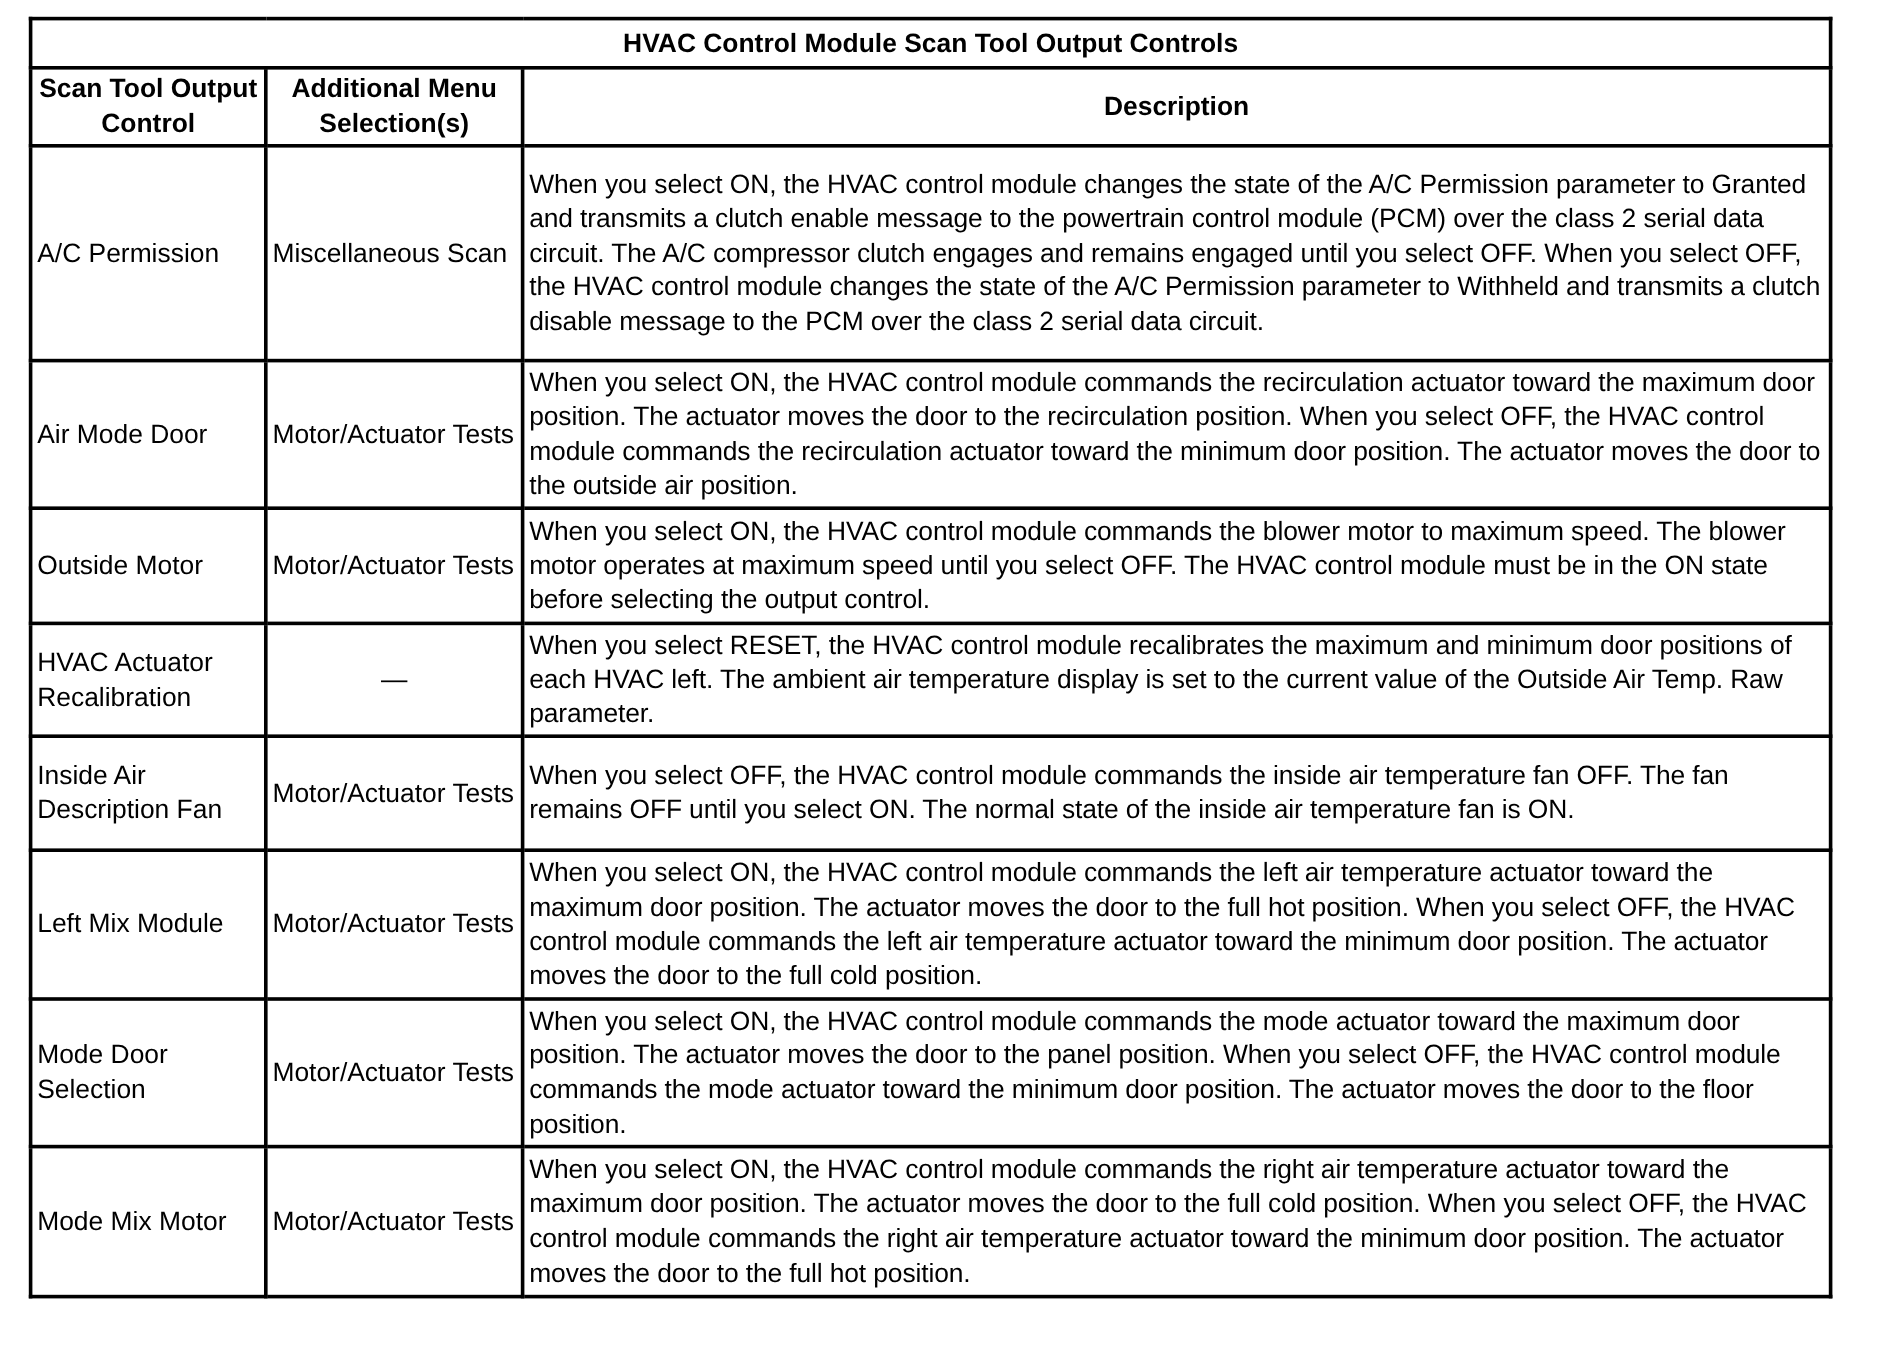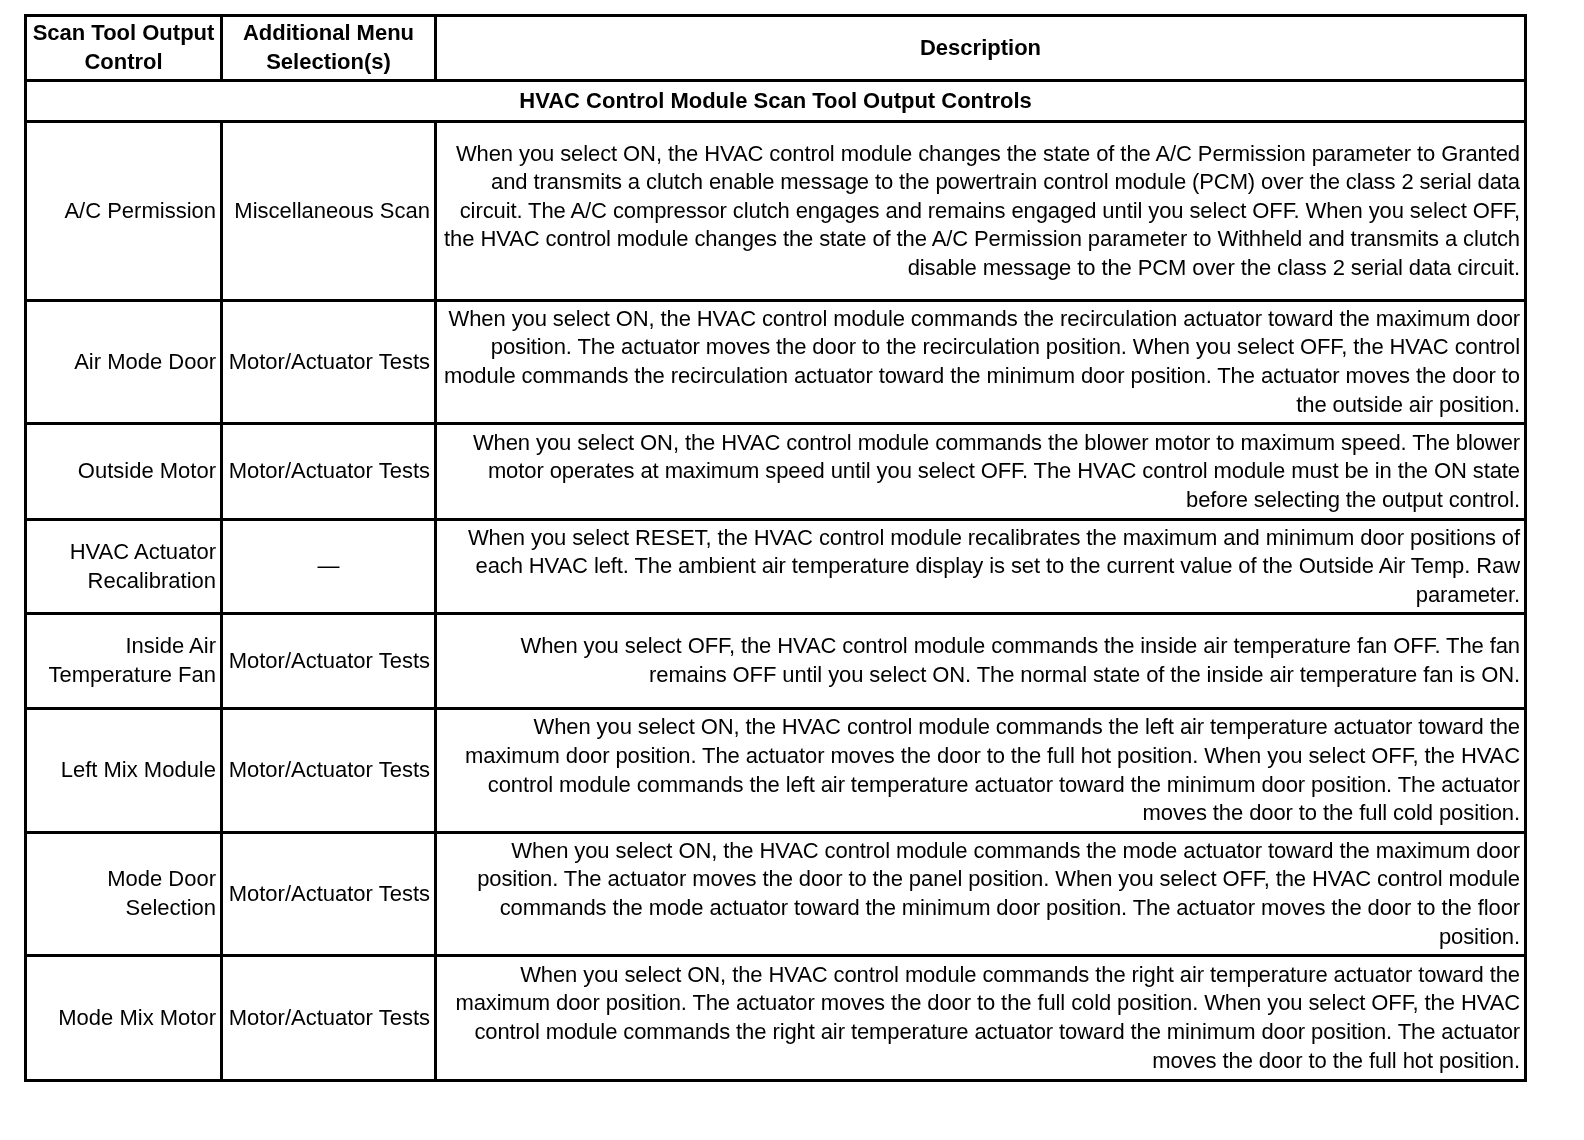--- a/index.html
+++ b/index.html
@@ -6,49 +6,49 @@
   body { width: 1584px; height: 1140px; position: relative; overflow: hidden;
          font-family: "Liberation Sans", sans-serif; color: #000; }
   table.doc { position: absolute; left: 24px; top: 14px; width: 1500px;
               border-collapse: collapse; table-layout: fixed; }
   table.doc td, table.doc th { border: 3px solid #000; padding: 0 4px; vertical-align: middle;
               font-size: 22px; line-height: 28.6px; }
   col.c1 { width: 196px; } col.c2 { width: 214px; } col.c3 { width: 1090px; }
   th.title { height: 38px; font-weight: bold; text-align: center; }
   th.hdr { font-weight: bold; text-align: center; height: 62px; }
   th.hdr-desc { vertical-align: bottom; padding-bottom: 2px; }
-  td.c-name, td.c-menu { text-align: right; padding-left: 4px; }
+  td.c-name, td.c-menu { text-align: left; padding-left: 4px; }
   td.c-menu.center { text-align: center; }
-  td.c-desc { text-align: right; padding: 2px 4px 3px 5px; letter-spacing: -0.1px; }
+  td.c-desc { text-align: left; padding: 2px 4px 3px 5px; letter-spacing: -0.1px; }
   tr.r0 td { height: 176px; }
   tr.r1 td { height: 120px; }
   tr.r2 td { height: 93px; }
   tr.r3 td { height: 91px; }
   tr.r4 td { height: 92px; }
   tr.r5 td { height: 121px; }
   tr.r6 td { height: 120px; }
   tr.r7 td { height: 122px; }
 </style>
 </head>
 <body>
 
 <table class="doc">
   <colgroup>
       <col class="c1">
       <col class="c2">
       <col class="c3">
     </colgroup>
   <thead>
     <tr>
+      <th class="title" colspan="3">HVAC Control Module Scan Tool Output Controls</th>
+    </tr>
+    <tr>
       <th class="hdr">Scan Tool Output Control</th>
       <th class="hdr">Additional Menu Selection(s)</th>
       <th class="hdr hdr-desc">Description</th>
-    </tr>
-    <tr>
-      <th class="title" colspan="3">HVAC Control Module Scan Tool Output Controls</th>
     </tr>
   </thead>
   <tbody>
     <tr class="r0">
       <td class="c-name">A/C Permission</td>
       <td class="c-menu">Miscellaneous Scan</td>
       <td class="c-desc">When you select ON, the HVAC control module changes the state of the A/C Permission parameter to Granted and transmits a clutch enable message to the powertrain control module (PCM) over the class 2 serial data circuit. The A/C compressor clutch engages and remains engaged until you select OFF. When you select OFF, the HVAC control module changes the state of the A/C Permission parameter to Withheld and transmits a clutch disable message to the PCM over the class 2 serial data circuit.</td>
     </tr>
     <tr class="r1">
       <td class="c-name">Air Mode Door</td>
@@ -59,21 +59,21 @@
       <td class="c-name">Outside Motor</td>
       <td class="c-menu">Motor/Actuator Tests</td>
       <td class="c-desc">When you select ON, the HVAC control module commands the blower motor to maximum speed. The blower motor operates at maximum speed until you select OFF. The HVAC control module must be in the ON state before selecting the output control.</td>
     </tr>
     <tr class="r3">
       <td class="c-name">HVAC Actuator Recalibration</td>
       <td class="c-menu center">—</td>
       <td class="c-desc">When you select RESET, the HVAC control module recalibrates the maximum and minimum door positions of each HVAC left. The ambient air temperature display is set to the current value of the Outside Air Temp. Raw parameter.</td>
     </tr>
     <tr class="r4">
-      <td class="c-name">Inside Air Temperature Fan</td>
+      <td class="c-name">Inside Air Description Fan</td>
       <td class="c-menu">Motor/Actuator Tests</td>
       <td class="c-desc">When you select OFF, the HVAC control module commands the inside air temperature fan OFF. The fan remains OFF until you select ON. The normal state of the inside air temperature fan is ON.</td>
     </tr>
     <tr class="r5">
       <td class="c-name">Left Mix Module</td>
       <td class="c-menu">Motor/Actuator Tests</td>
       <td class="c-desc">When you select ON, the HVAC control module commands the left air temperature actuator toward the maximum door position. The actuator moves the door to the full hot position. When you select OFF, the HVAC control module commands the left air temperature actuator toward the minimum door position. The actuator moves the door to the full cold position.</td>
     </tr>
     <tr class="r6">
       <td class="c-name">Mode Door Selection</td>

